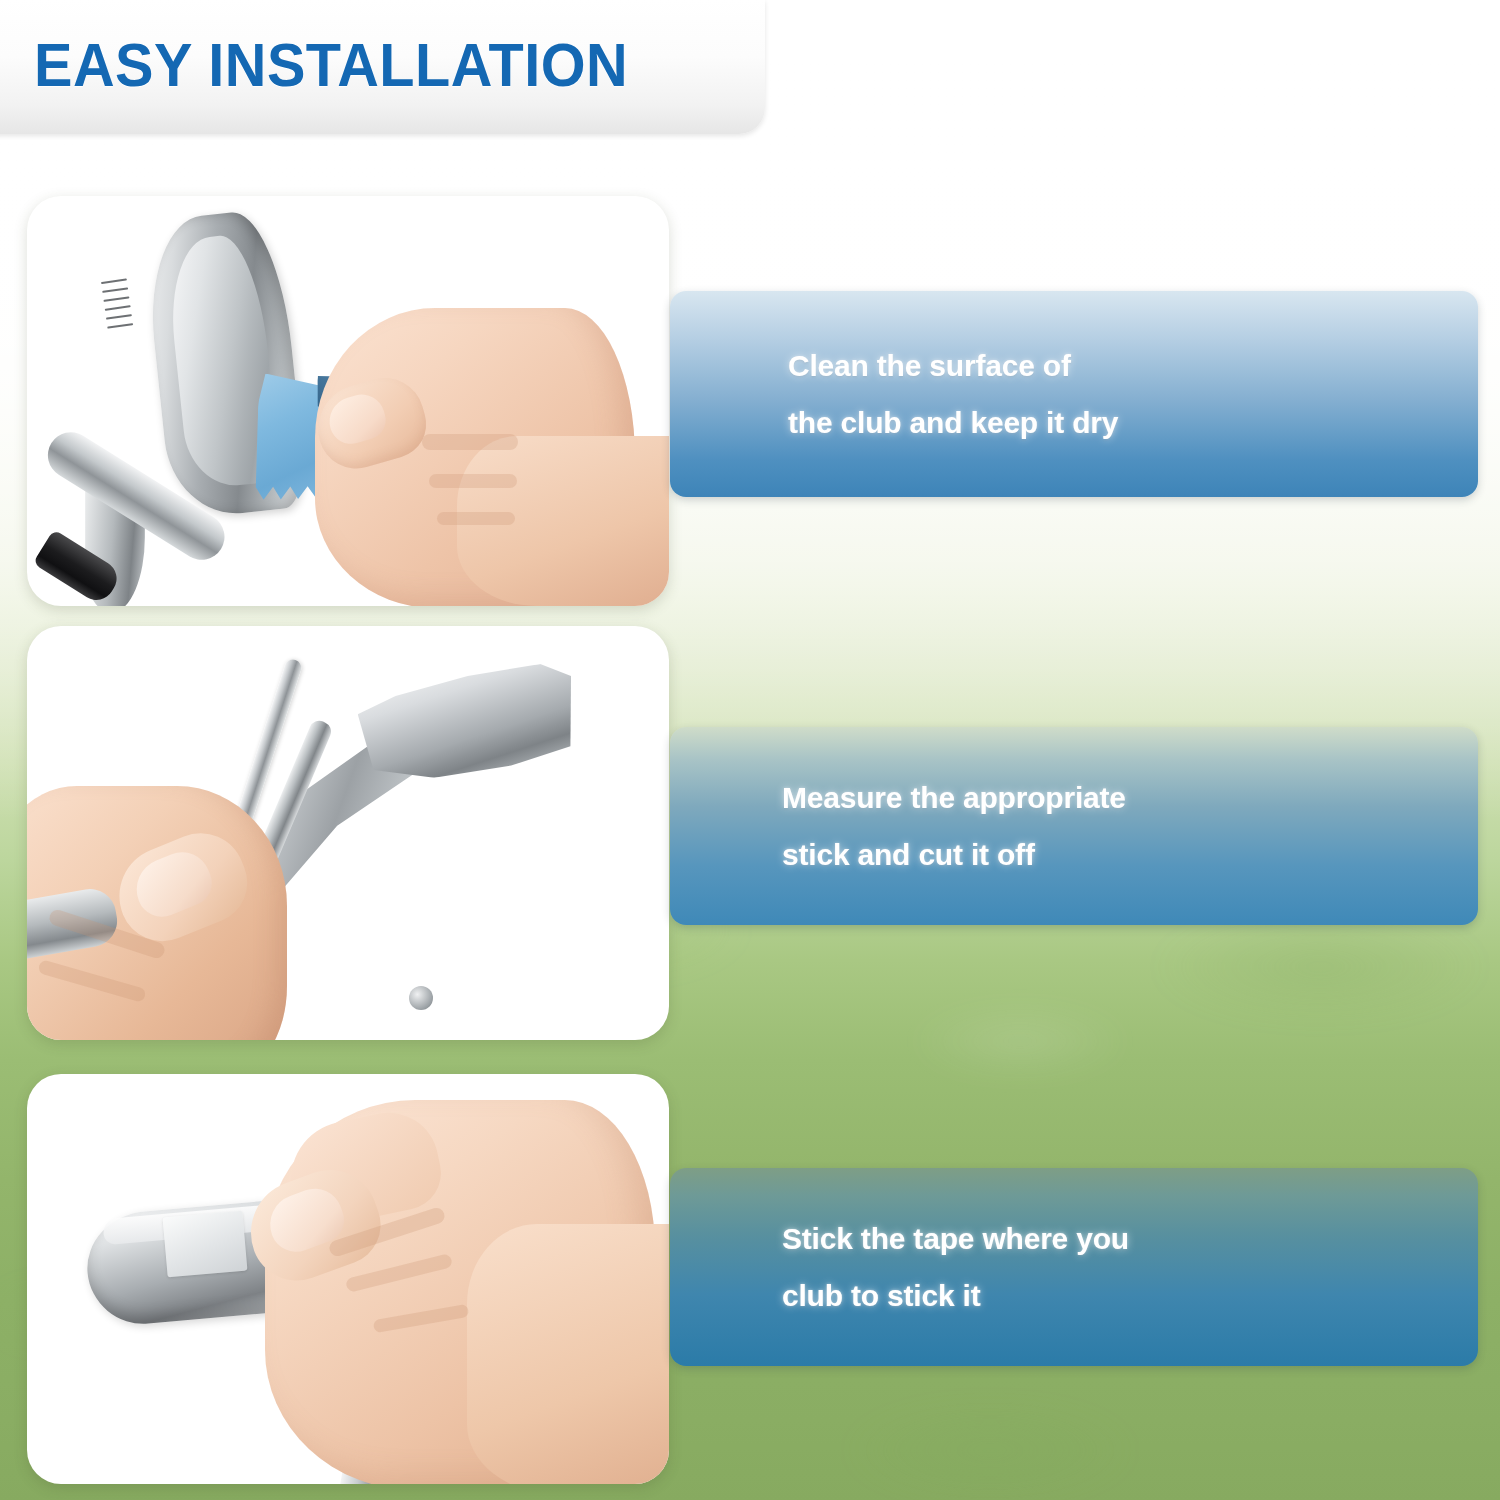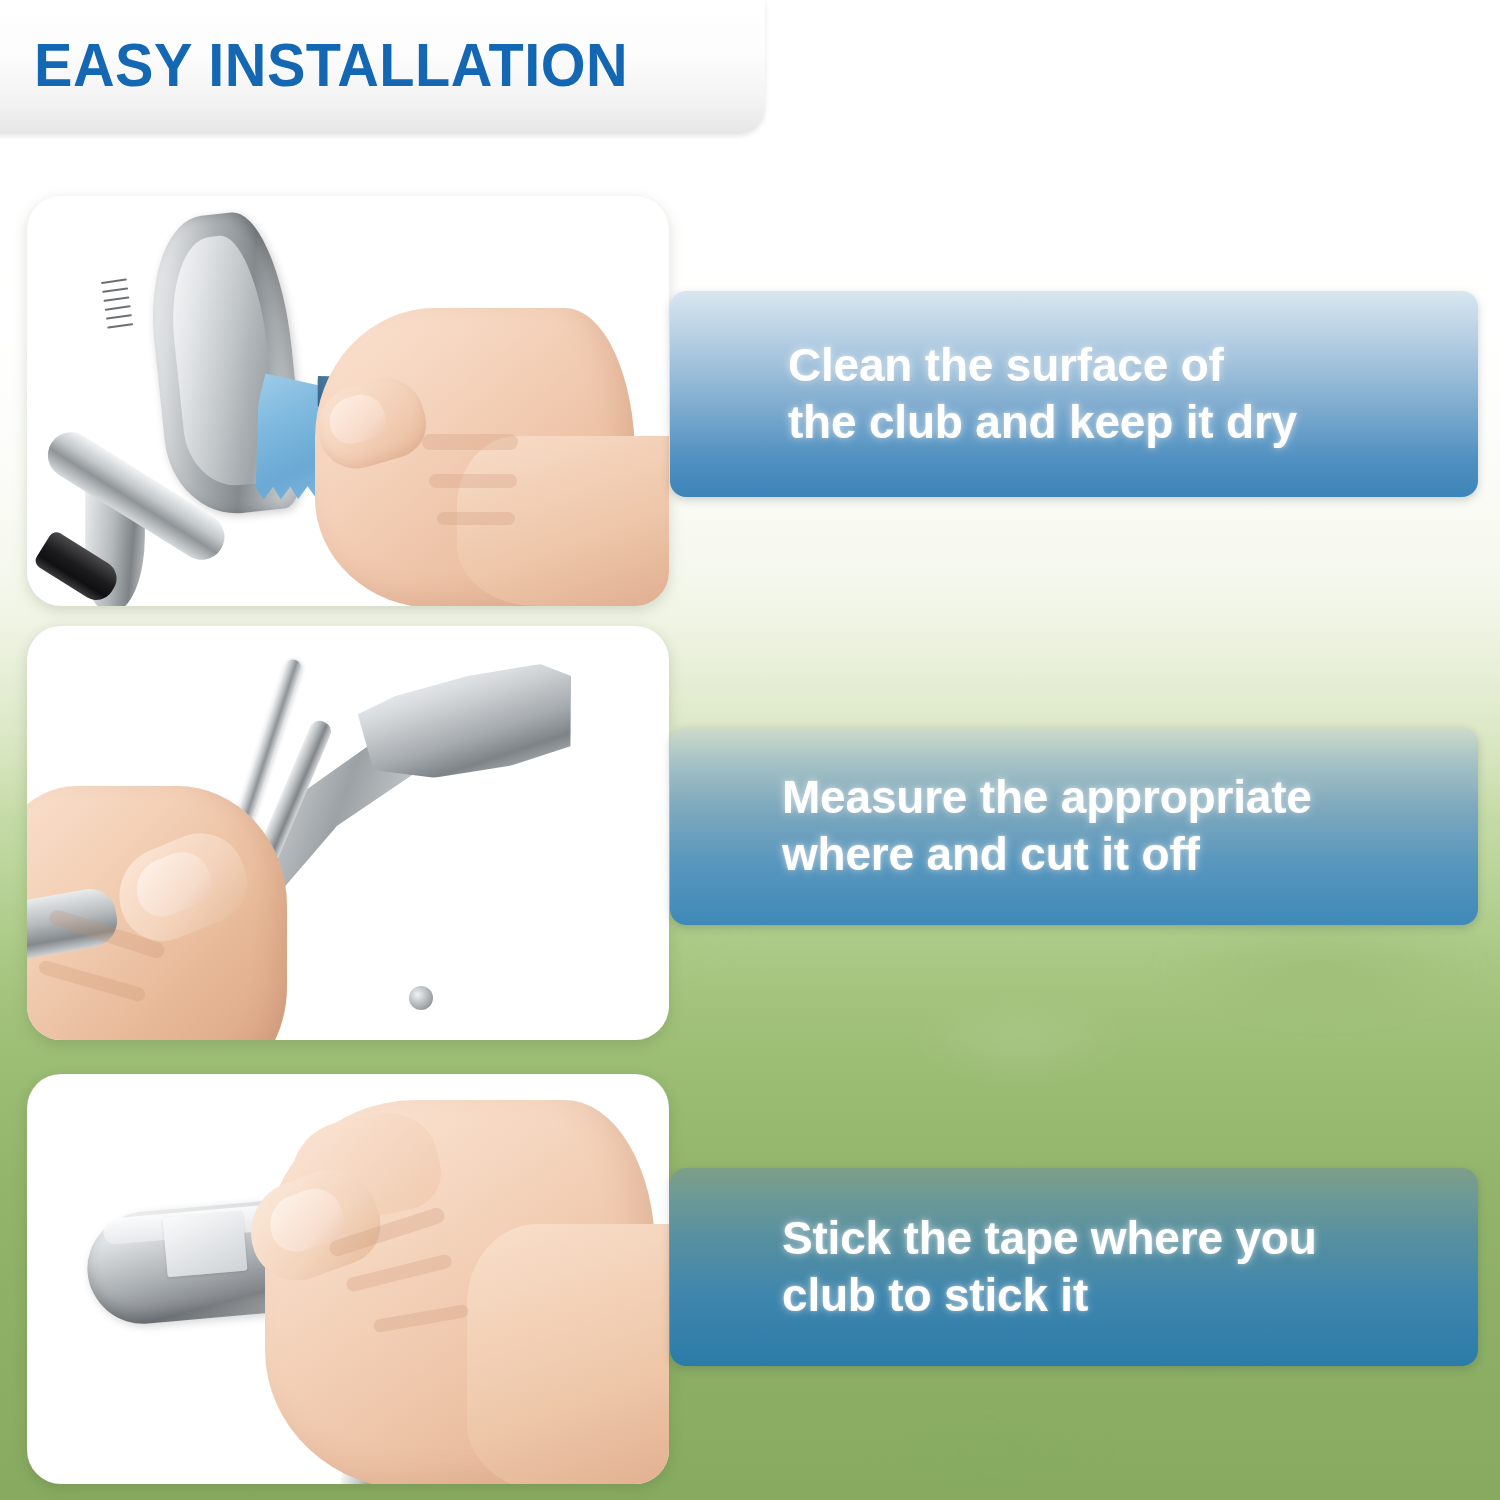--- a/index.html
+++ b/index.html
@@ -92,21 +92,21 @@
   }
   #cap1{top:291px;height:206px;
     background:linear-gradient(to bottom,#d8e6f0 0%,#b7d0e4 22%,#86b0d1 52%,#4f90c0 82%,#3d84b8 100%);}
   #cap2{top:727px;height:198px;
     background:linear-gradient(to bottom,#cfdcc9 0%,#a9c4c6 16%,#7fa9bd 40%,#5796bd 70%,#3f89b8 100%);}
   #cap3{top:1168px;height:198px;
     background:linear-gradient(to bottom,#7e9e86 0%,#6e9a97 14%,#58909f 34%,#3f86ae 64%,#2b7ba8 100%);}
   .caption-text{
     position:absolute;left:118px;top:50%;transform:translateY(-50%);
     color:#ffffff;font-weight:bold;
-    font-size:46px;line-height:57px;
+    font-size:30px;line-height:57px;
     font-family:"Liberation Sans","DejaVu Sans",sans-serif;
     letter-spacing:-0.2px;
     text-shadow:0 0 9px rgba(255,255,255,.55),0 0 3px rgba(255,255,255,.45),0 1px 2px rgba(20,60,90,.25);
     white-space:pre-line;
     max-width:640px;
   }
   #cap2 .caption-text{left:112px;}
   #cap3 .caption-text{left:112px;}
 
   
@@ -374,21 +374,21 @@
       <div class="p2-grip"></div>
       <div class="p2-thumb"></div>
       <div class="p2-nail"></div>
       <div class="crease" style="left:20px;top:300px;width:120px;height:16px;transform:rotate(18deg);"></div>
       <div class="crease" style="left:10px;top:348px;width:110px;height:14px;transform:rotate(16deg);"></div>
     </div>
   </div>
 
   <div class="caption" id="cap2">
     <div class="caption-text">Measure the appropriate
-where and cut it off</div>
+stick and cut it off</div>
   </div>
 
   <div class="photo-card" id="photo3">
     <div class="photo-inner">
       <div class="p3-head"></div>
       <div class="p3-topline"></div>
       <div class="p3-tape"></div>
       <div class="p3-hosel"></div>
       <div class="p3-shaft"></div>
 

